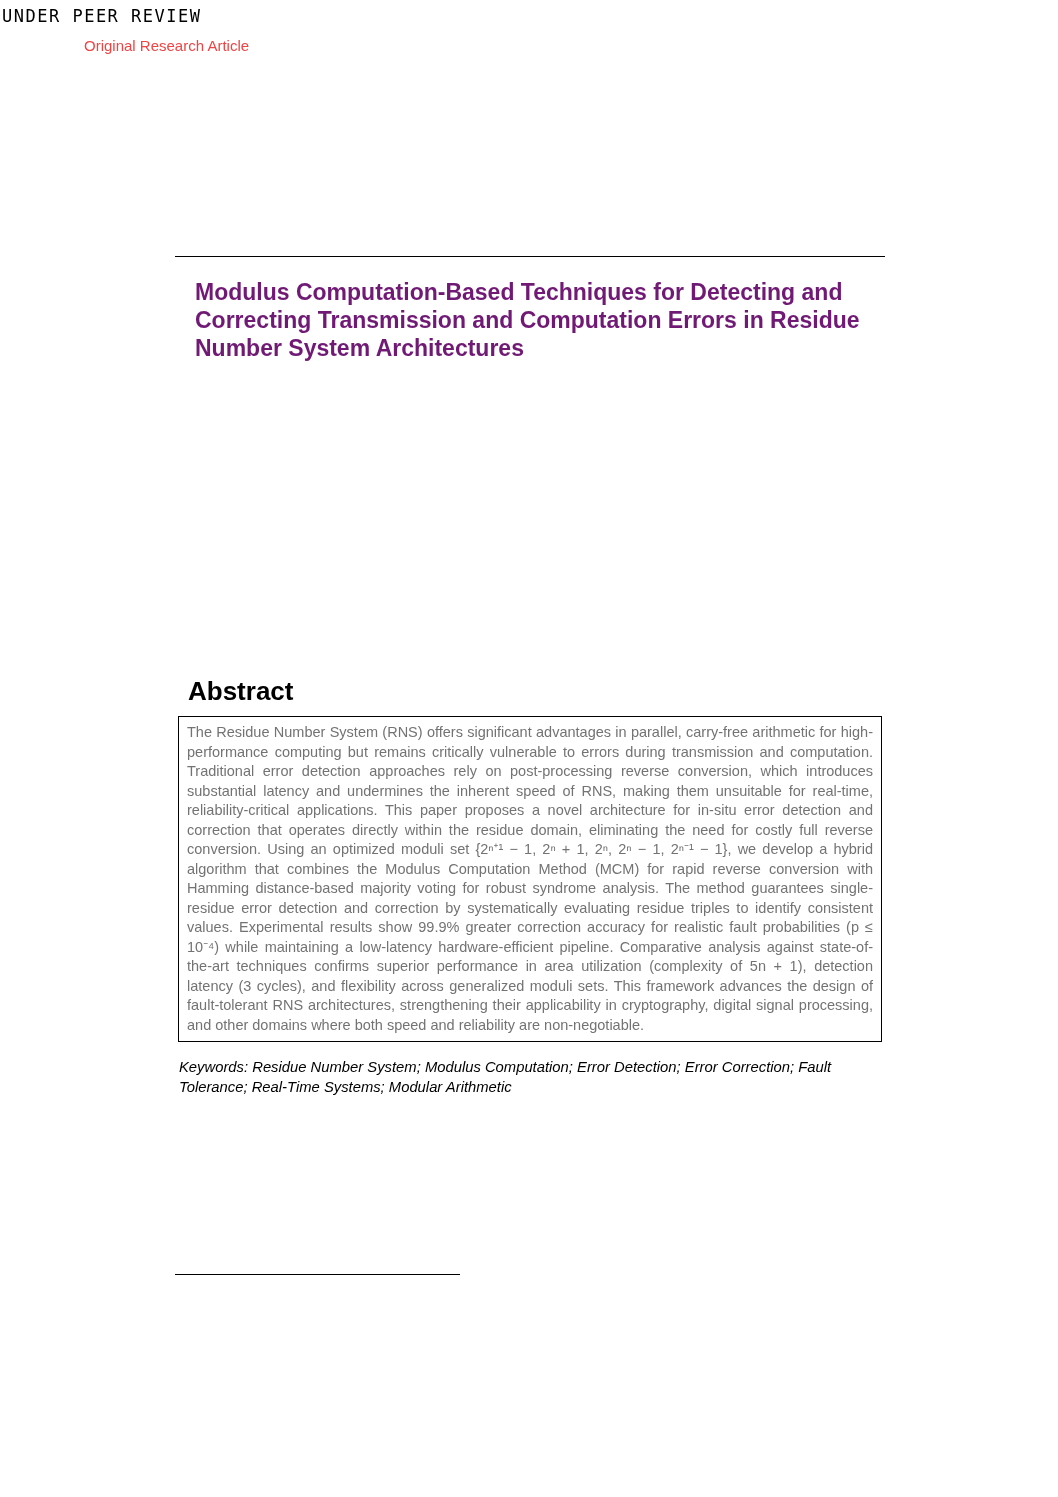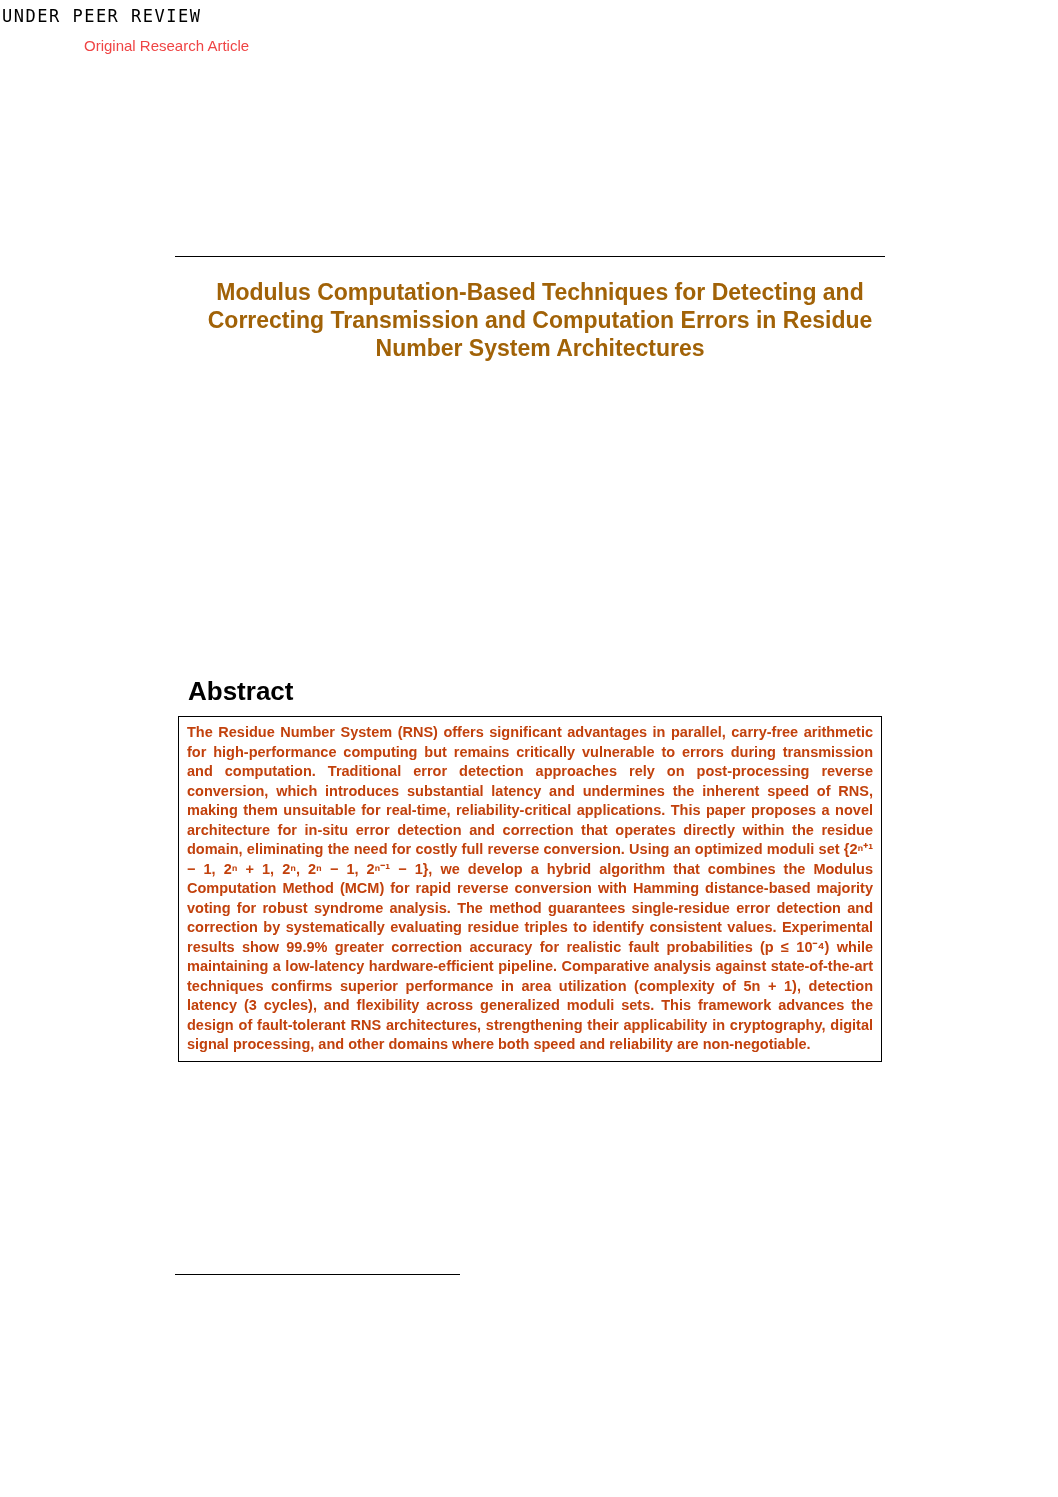--- a/index.html
+++ b/index.html
@@ -42,22 +42,22 @@
   }
   .paper-title {
     position: absolute;
     left: 195px;
     top: 278px;
     width: 690px;
     margin: 0;
     font-size: 23px;
     font-weight: bold;
     line-height: 28px;
-    text-align: center;
-    color: #a16207;
+    text-align: left;
+    color: #701a75;
   }
   .abstract-heading {
     position: absolute;
     left: 178px;
     top: 666px;
     margin: 10px;
     font-size: 26px;
     font-weight: bold;
     color: #000000;
   }
@@ -69,22 +69,21 @@
     border: 1px solid #000000;
     padding: 6px 8px;
     background: #ffffff;
     box-sizing: content-box;
   }
   .abstract-text {
     margin: 0;
     font-size: 14.5px;
     line-height: 19.5px;
     text-align: justify;
-    color: #c2410c;
-    font-weight: bold;
+    color: #737373;
   }
   .keywords {
     position: absolute;
     left: 179px;
     top: 1057px;
     width: 706px;
     margin: 0;
     font-size: 14.8px;
     font-style: italic;
     line-height: 20px;
@@ -111,16 +110,17 @@
   <div class="title-rule"></div>
 
   <h1 class="paper-title">Modulus Computation-Based Techniques for Detecting and Correcting Transmission and Computation Errors in Residue Number System Architectures</h1>
 
   <h2 class="abstract-heading">Abstract</h2>
 
   <div class="abstract-box">
     <p class="abstract-text">The Residue Number System (RNS) offers significant advantages in parallel, carry-free arithmetic for high-performance computing but remains critically vulnerable to errors during transmission and computation. Traditional error detection approaches rely on post-processing reverse conversion, which introduces substantial latency and undermines the inherent speed of RNS, making them unsuitable for real-time, reliability-critical applications. This paper proposes a novel architecture for in-situ error detection and correction that operates directly within the residue domain, eliminating the need for costly full reverse conversion. Using an optimized moduli set {2ⁿ⁺¹ − 1, 2ⁿ + 1, 2ⁿ, 2ⁿ − 1, 2ⁿ⁻¹ − 1}, we develop a hybrid algorithm that combines the Modulus Computation Method (MCM) for rapid reverse conversion with Hamming distance-based majority voting for robust syndrome analysis. The method guarantees single-residue error detection and correction by systematically evaluating residue triples to identify consistent values. Experimental results show 99.9% greater correction accuracy for realistic fault probabilities (p ≤ 10⁻⁴) while maintaining a low-latency hardware-efficient pipeline. Comparative analysis against state-of-the-art techniques confirms superior performance in area utilization (complexity of 5n + 1), detection latency (3 cycles), and flexibility across generalized moduli sets. This framework advances the design of fault-tolerant RNS architectures, strengthening their applicability in cryptography, digital signal processing, and other domains where both speed and reliability are non-negotiable.</p>
   </div>
 
+  <p class="keywords">Keywords: Residue Number System; Modulus Computation; Error Detection; Error Correction; Fault Tolerance; Real-Time Systems; Modular Arithmetic</p>
 
   <div class="footnote-rule"></div>
 
 </div>
 
 </body></html>

